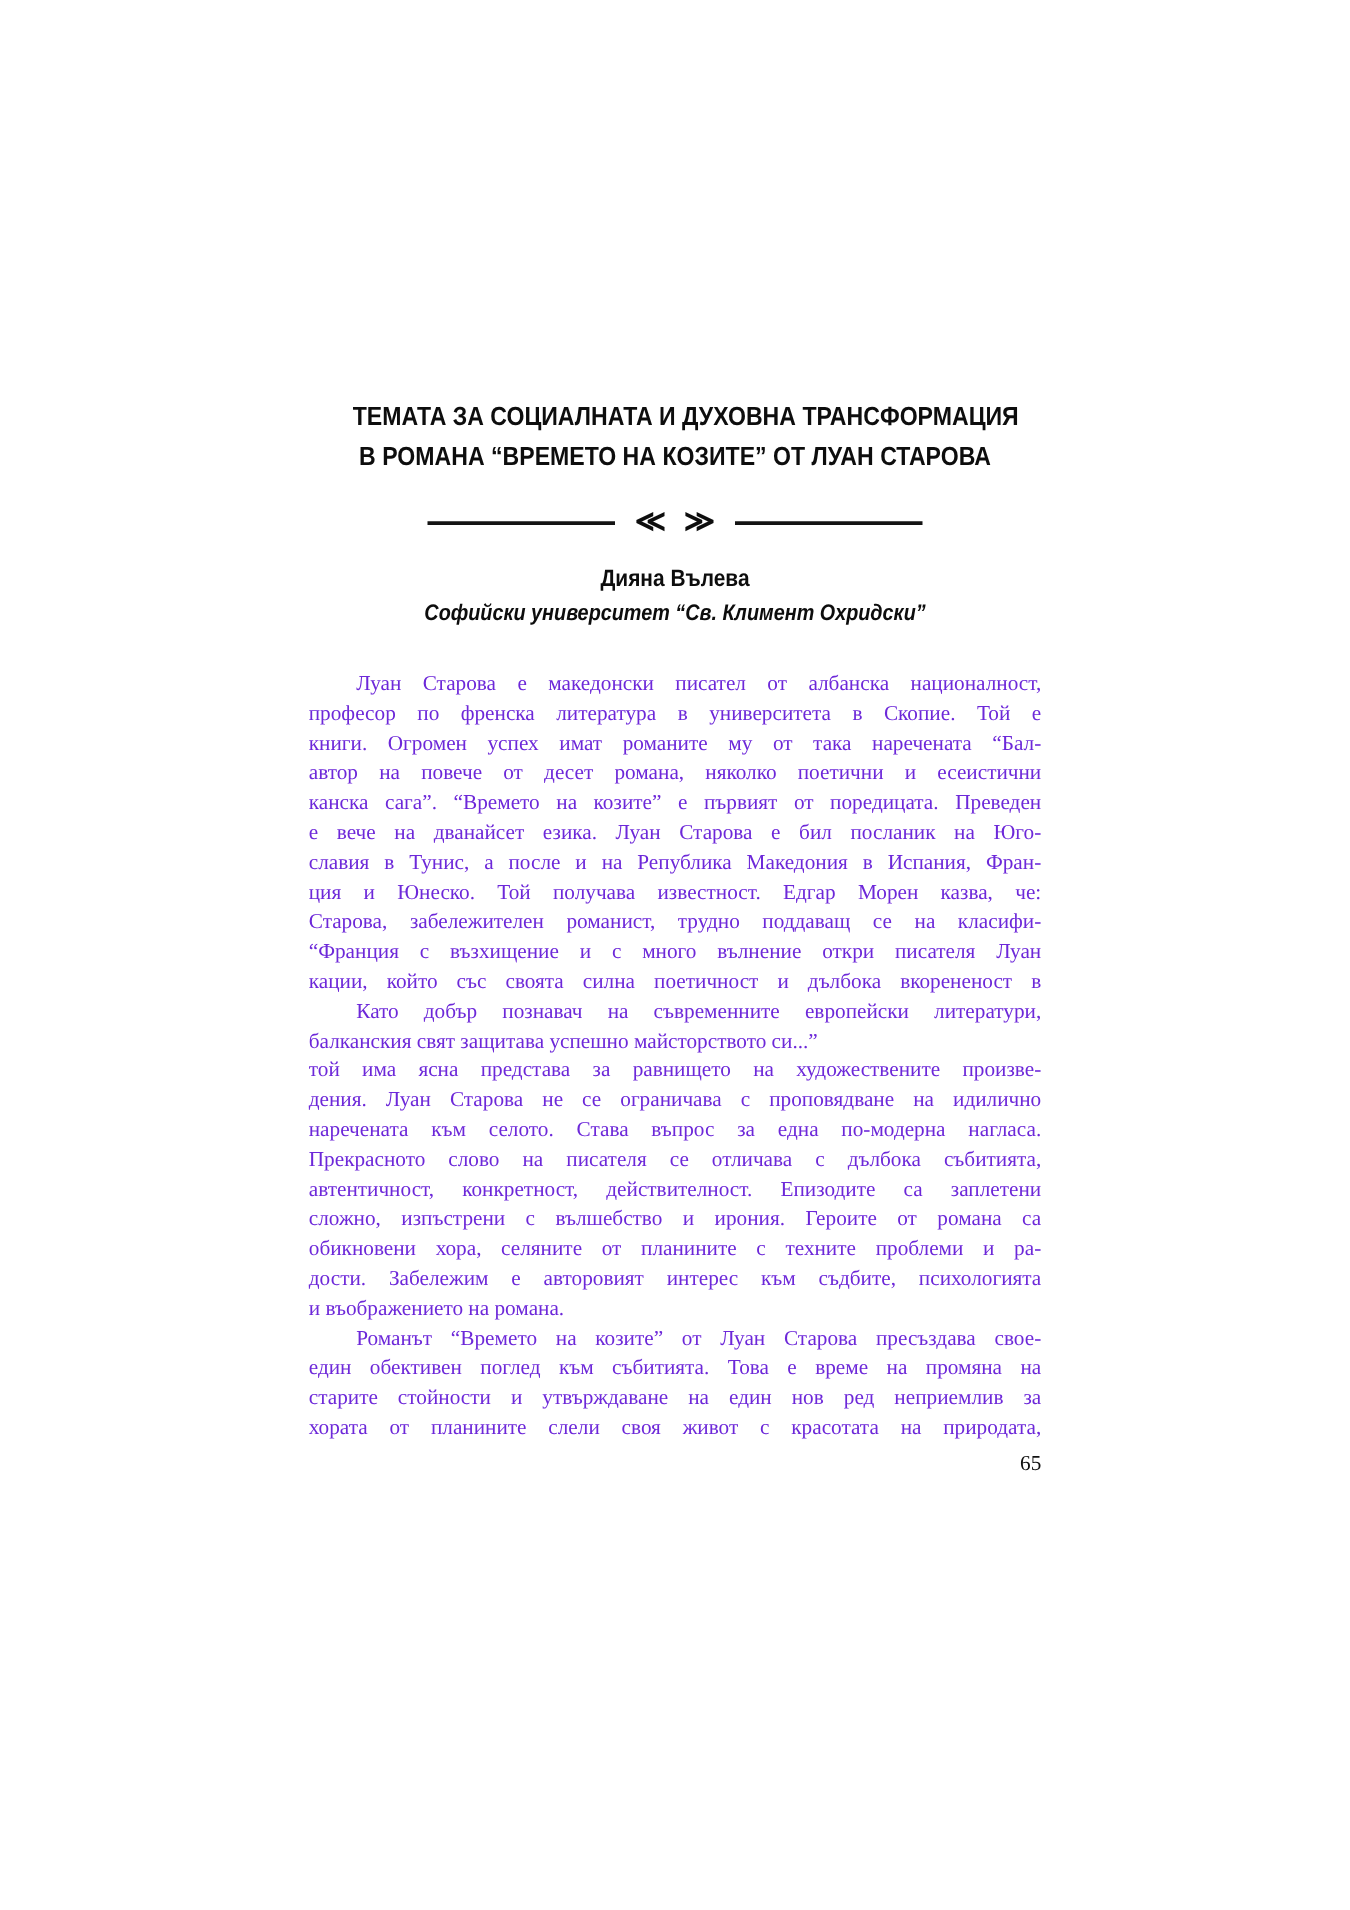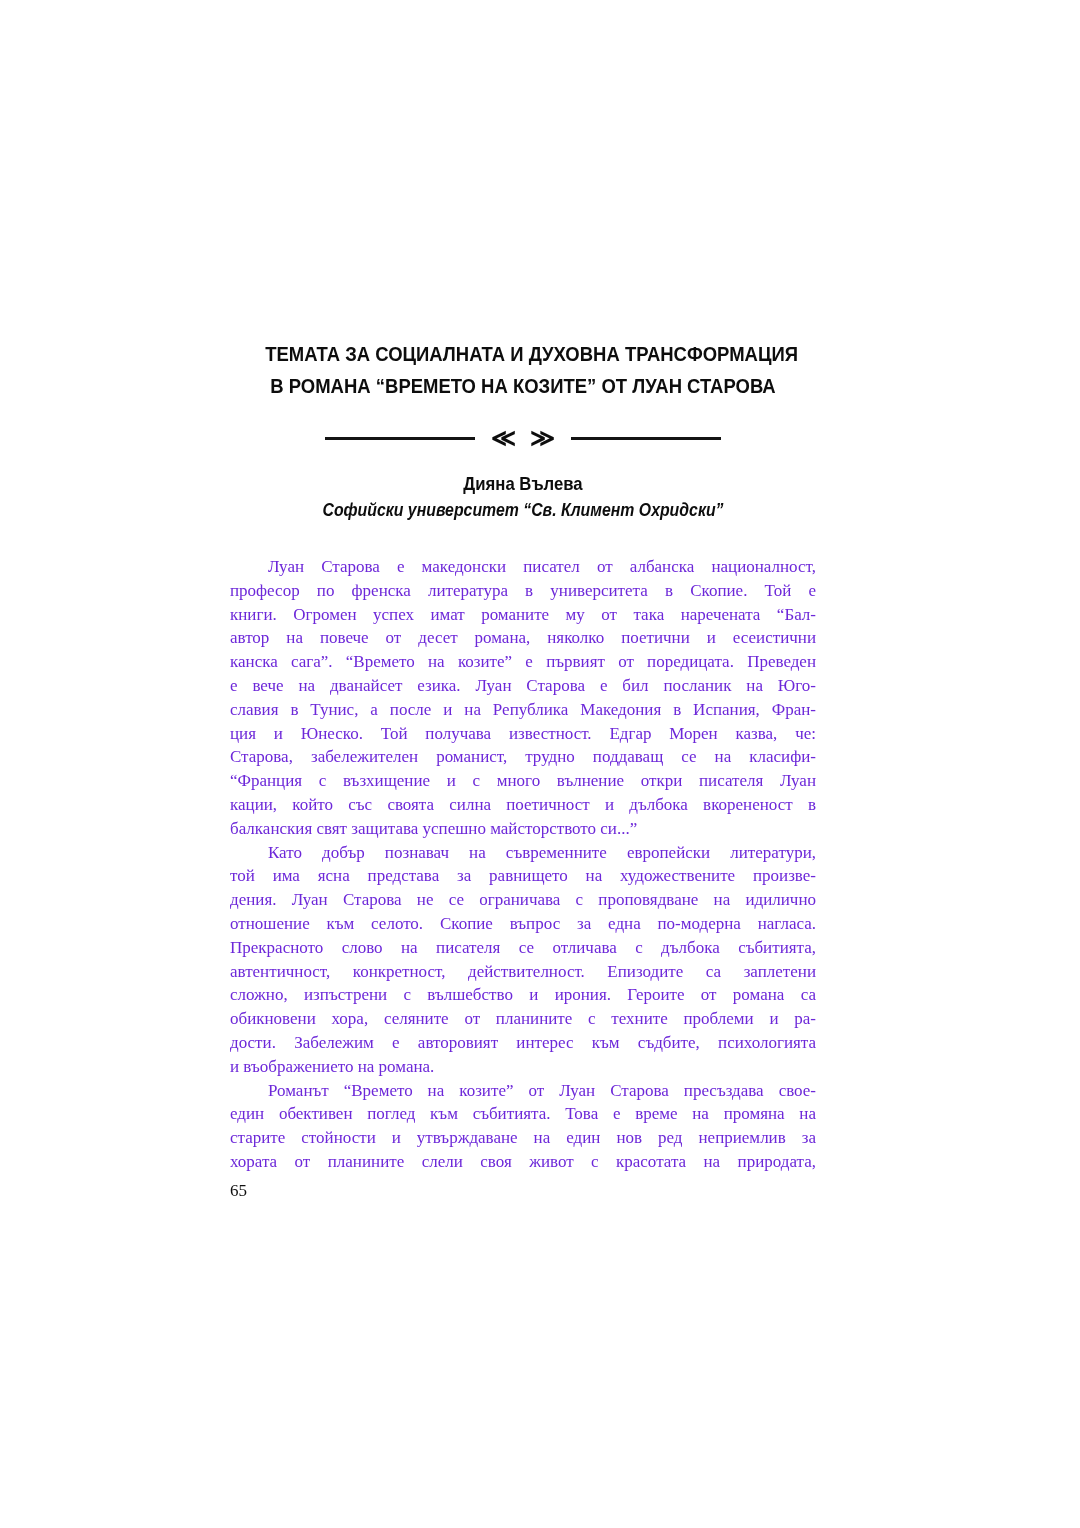--- a/index.html
+++ b/index.html
@@ -14,24 +14,23 @@
     color: #111111;
     overflow: hidden;
   }
   .page {
     position: absolute;
     inset: 0;
     background: #ffffff;
   }
   .column {
     position: absolute;
-    left: 230px;
+    left: 247px;
     top: 318px;
     width: 586px;
-    margin-top: 20px;
   }
   .title {
     font-family: "Liberation Sans", sans-serif;
     font-weight: bold;
     font-size: 21px;
     line-height: 32px;
     text-align: center;
     color: #0d0d0d;
     transform: scaleX(0.88);
     transform-origin: 50% 0;
@@ -89,21 +88,21 @@
     white-space: normal;
   }
   .line.flush {
     text-align-last: left;
   }
   .line.first {
     text-indent: 38px;
   }
   .page-number {
     margin-top: 7px;
-    text-align: left;
+    text-align: right;
     font-family: "Liberation Serif", serif;
     font-size: 17px;
     color: #101010;
   }
 </style>
 </head>
 <body>
 
 <div class="page">
   <div class="column">
@@ -132,25 +131,25 @@
         <div class="line">професор по френска литература в университета в Скопие. Той е</div>
         <div class="line">книги. Огромен успех имат романите му от така наречената “Бал-</div>
         <div class="line">автор на повече от десет романа, няколко поетични и есеистични</div>
         <div class="line">канска сага”. “Времето на козите” е първият от поредицата. Преведен</div>
         <div class="line">е вече на дванайсет езика. Луан Старова е бил посланик на Юго-</div>
         <div class="line">славия в Тунис, а после и на Република Македония в Испания, Фран-</div>
         <div class="line">ция и Юнеско. Той получава известност. Едгар Морен казва, че:</div>
         <div class="line">Старова, забележителен романист, трудно поддаващ се на класифи-</div>
         <div class="line">“Франция с възхищение и с много вълнение откри писателя Луан</div>
         <div class="line">кации, който със своята силна поетичност и дълбока вкорененост в</div>
+        <div class="line first">Като добър познавач на съвременните европейски литератури,</div>
         <div class="line flush">балканския свят защитава успешно майсторството си...”</div>
-        <div class="line first">Като добър познавач на съвременните европейски литератури,</div>
         <div class="line">той има ясна представа за равнището на художествените произве-</div>
         <div class="line">дения. Луан Старова не се ограничава с проповядване на идилично</div>
-        <div class="line">отношение към селото. Скопие въпрос за една по-модерна нагласа.</div>
+        <div class="line">наречената към селото. Става въпрос за една по-модерна нагласа.</div>
         <div class="line">Прекрасното слово на писателя се отличава с дълбока събитията,</div>
         <div class="line">автентичност, конкретност, действителност. Епизодите са заплетени</div>
         <div class="line">сложно, изпъстрени с вълшебство и ирония. Героите от романа са</div>
         <div class="line">обикновени хора, селяните от планините с техните проблеми и ра-</div>
         <div class="line">дости. Забележим е авторовият интерес към съдбите, психологията</div>
         <div class="line flush">и въображението на романа.</div>
         <div class="line first">Романът “Времето на козите” от Луан Старова пресъздава свое-</div>
         <div class="line">един обективен поглед към събитията. Това е време на промяна на</div>
         <div class="line">старите стойности и утвърждаване на един нов ред неприемлив за</div>
         <div class="line">хората от планините слели своя живот с красотата на природата,</div>

